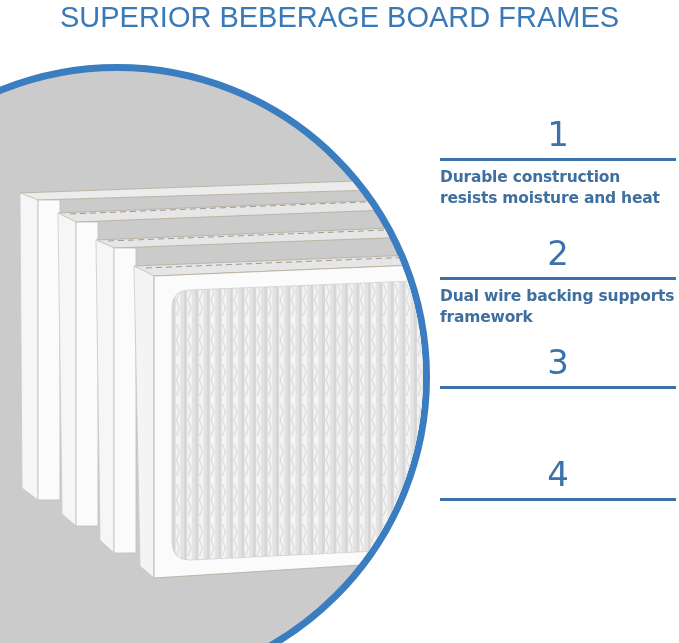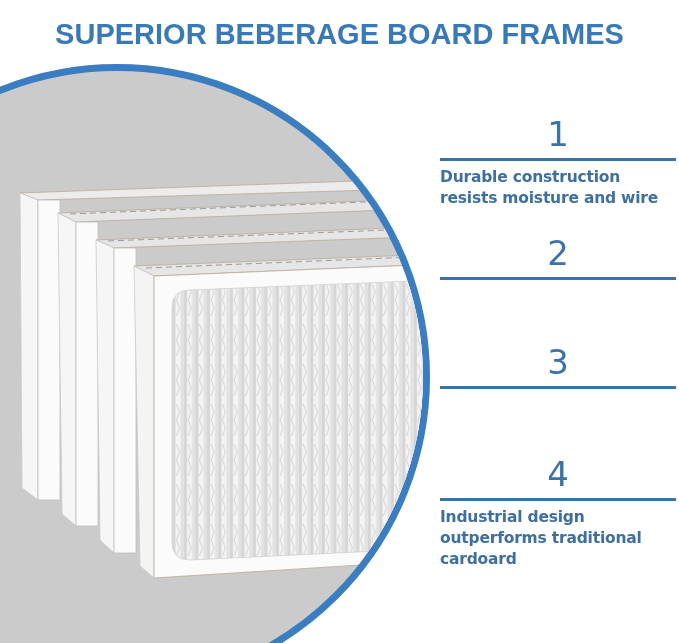--- a/index.html
+++ b/index.html
@@ -3,24 +3,23 @@
 <meta charset="utf-8">
 <style>
   html, body { margin: 0; padding: 0; }
   body {
     width: 679px; height: 643px; overflow: hidden; position: relative;
     background: #ffffff;
     font-family: "Liberation Sans", "DejaVu Sans", sans-serif;
   }
   .title {
     position: absolute; left: 0; top: 0; width: 679px; height: 40px;
-    text-align: center; color: #3a79b7; font-weight: bold;
+    text-align: center; color: #3a79b7; font-weight: normal;
     font-size: 29px; line-height: 34px; letter-spacing: 0px;
     white-space: nowrap;
-    margin-top: 17px;
   }
   .circle {
     position: absolute; left: -196px; top: 64px;
     width: 626px; height: 626px; border-radius: 50%;
     background: #cbcbcb; border: 7px solid #3a7dc0; box-sizing: border-box;
     overflow: hidden;
   }
   .illustration {
     position: absolute; left: 0; top: 0; width: 679px; height: 643px;
     pointer-events: none;
@@ -87,30 +86,30 @@
       <polygon points="134,266 154,276 154,578 140,566" fill="#f4f4f4" stroke="#c9c9c9" stroke-width="0.8"></polygon>
       <polygon points="154,276 440,264 440,560 154,578" fill="#fbfbfb" stroke="#b8ab98" stroke-width="0.8"></polygon>
       <path d="M190,290 L440,280 L440,548 L190,560 Q172,560 172,542 L172,308 Q172,290 190,290 Z" fill="url(#pleat)" stroke="#d0d0d0" stroke-width="0.8"></path>
     </g>
   </g>
 </svg>
 
 <div class="feature" style="top:116px;">
   <span class="num">1</span>
   <div class="rule"></div>
-  <div class="text">Durable construction resists moisture and wire</div>
+  <div class="text">Durable construction resists moisture and heat</div>
 </div>
 
 <div class="feature" style="top:235px;">
   <span class="num">2</span>
   <div class="rule"></div>
+  <div class="text">Dual wire backing supports framework</div>
 </div>
 
 <div class="feature" style="top:344px;">
   <span class="num">3</span>
   <div class="rule"></div>
 </div>
 
 <div class="feature" style="top:456px;">
   <span class="num">4</span>
   <div class="rule"></div>
-  <div class="text">Industrial design outperforms traditional cardoard</div>
 </div>
 
 </body></html>

